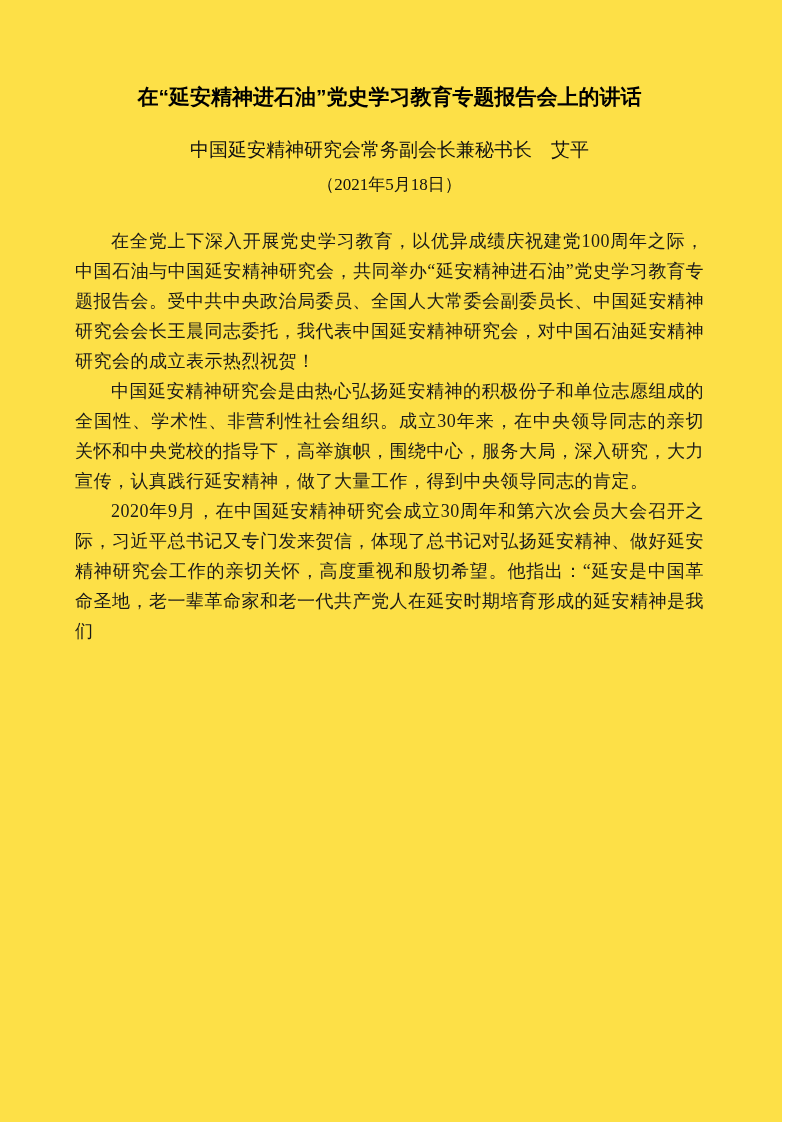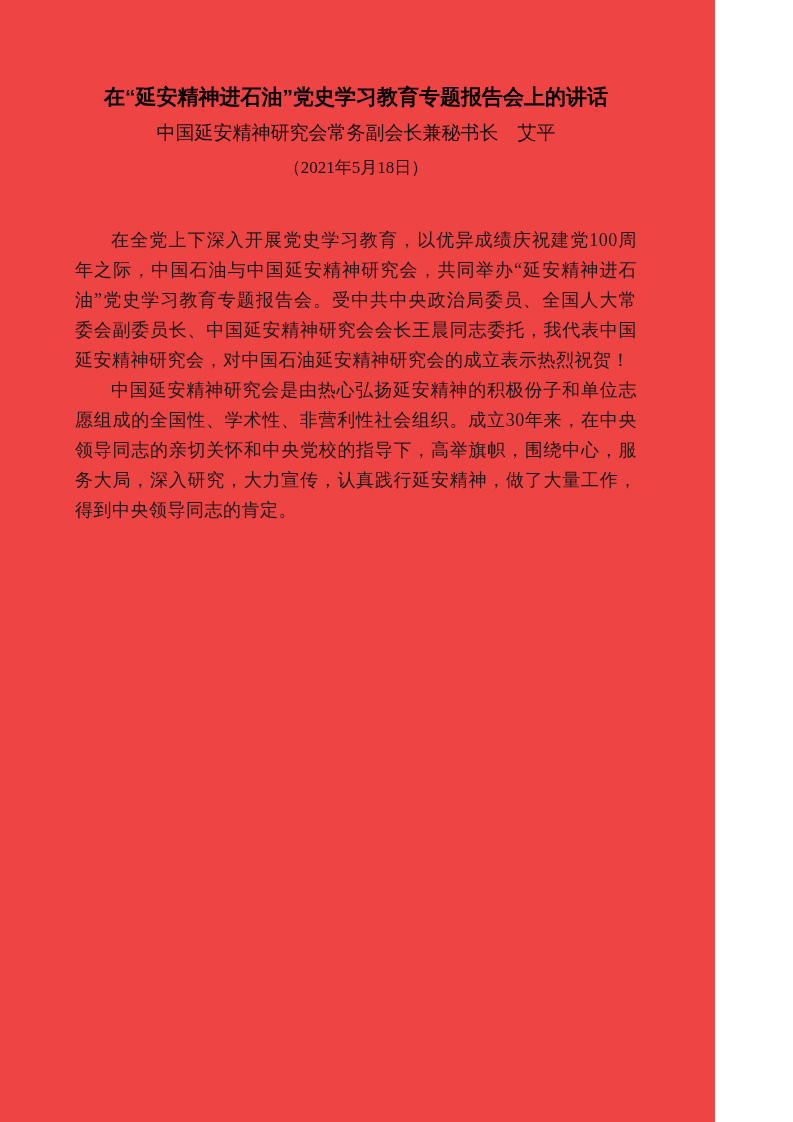--- a/index.html
+++ b/index.html
@@ -2,54 +2,54 @@
 <html><head>
 <meta charset="utf-8">
 <style>
   html, body {
     margin: 0;
     padding: 0;
     background: #ffffff;
   }
   .page {
     position: relative;
-    width: 715px;
+    width: 782px;
     height: 1122px;
     box-sizing: border-box;
-    background: #ef4444;
+    background: #fde047;
     padding: 82px 78px 0 75px;
     overflow: hidden;
   }
   .doc-title {
     margin: 0;
     font-family: "Liberation Sans", sans-serif;
     font-weight: 700;
     font-size: 21px;
     line-height: 30px;
     text-align: center;
     color: #000000;
   }
   .doc-author {
-    margin-top: 7px;
+    margin-top: 24px;
     font-family: "Liberation Serif", serif;
     font-size: 19px;
     line-height: 28px;
     text-align: center;
     color: #111111;
   }
   .doc-date {
     margin-top: 8px;
     font-family: "Liberation Serif", serif;
     font-size: 17px;
     line-height: 26px;
     text-align: center;
     color: #111111;
   }
   .doc-body {
-    margin-top: 44px;
+    margin-top: 28px;
   }
   .doc-body p {
     margin: 0;
     font-family: "Liberation Serif", serif;
     font-size: 18px;
     line-height: 30px;
     text-align: justify;
     text-indent: 2em;
     color: #1a1a1a;
     letter-spacing: 0.5px;
@@ -64,14 +64,15 @@
 <div class="page">
   <h1 class="doc-title">在“延安精神进石油”党史学习教育专题报告会上的讲话</h1>
 
   <div class="doc-author">中国延安精神研究会常务副会长兼秘书长　艾平</div>
 
   <div class="doc-date">（2021年5月18日）</div>
 
   <div class="doc-body">
     <p>在全党上下深入开展党史学习教育，以优异成绩庆祝建党100周年之际，中国石油与中国延安精神研究会，共同举办“延安精神进石油”党史学习教育专题报告会。受中共中央政治局委员、全国人大常委会副委员长、中国延安精神研究会会长王晨同志委托，我代表中国延安精神研究会，对中国石油延安精神研究会的成立表示热烈祝贺！</p>
     <p>中国延安精神研究会是由热心弘扬延安精神的积极份子和单位志愿组成的全国性、学术性、非营利性社会组织。成立30年来，在中央领导同志的亲切关怀和中央党校的指导下，高举旗帜，围绕中心，服务大局，深入研究，大力宣传，认真践行延安精神，做了大量工作，得到中央领导同志的肯定。</p>
+    <p>2020年9月，在中国延安精神研究会成立30周年和第六次会员大会召开之际，习近平总书记又专门发来贺信，体现了总书记对弘扬延安精神、做好延安精神研究会工作的亲切关怀，高度重视和殷切希望。他指出：“延安是中国革命圣地，老一辈革命家和老一代共产党人在延安时期培育形成的延安精神是我们</p>
   </div>
 </div>
 
 </body></html>

